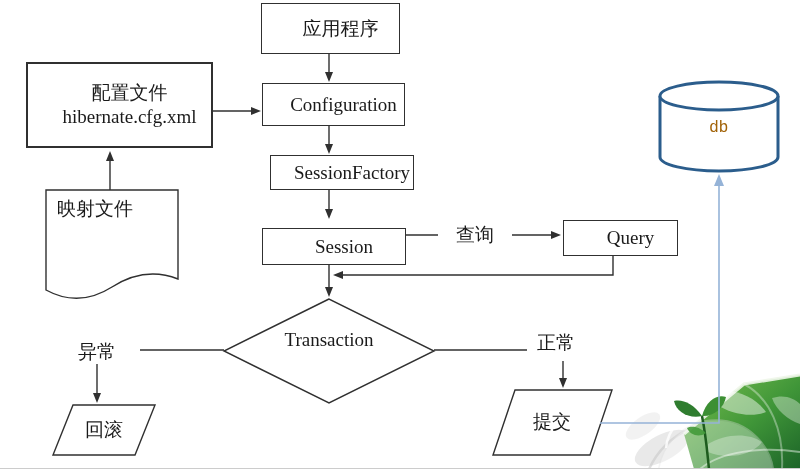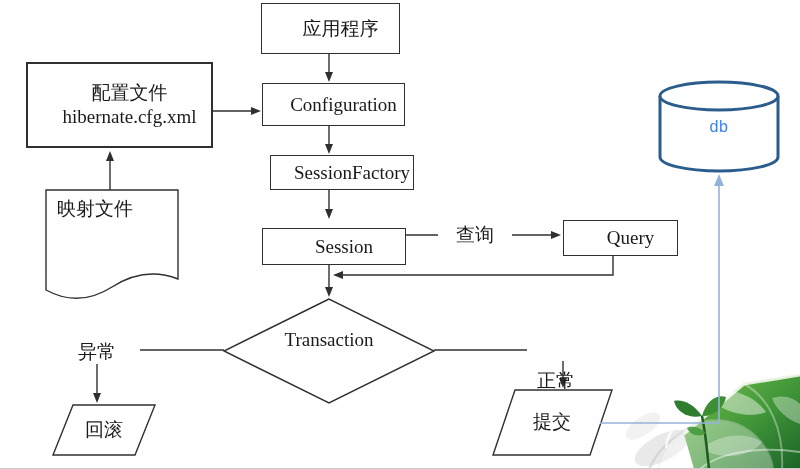--- a/index.html
+++ b/index.html
@@ -16,21 +16,21 @@
   }
   .node.thick{border-width:2px;}
   .lbl{
     position:absolute;display:flex;align-items:center;justify-content:center;
     font-size:19px;z-index:3;text-align:center;white-space:nowrap;
   }
   .lbl.on-line{background:#ffffff;padding:0 5px;}
   .lbl.left-align{justify-content:flex-start;text-align:left;}
   .db-label{
     font-family:"Liberation Sans","DejaVu Sans",sans-serif;
-    font-size:16px;color:#3b82f6;letter-spacing:.5px;
+    font-size:16px;color:#a16207;letter-spacing:.5px;
   }
   .two-line{display:flex;flex-direction:column;justify-content:center;}
   .bottom-edge{position:absolute;left:0;bottom:0;width:800px;height:1px;background:#cccccc;z-index:4;}
 </style>
 </head>
 <body>
 
 <div class="stage">
 
   <svg class="layer" width="800" height="469" viewBox="0 0 800 469">
@@ -142,16 +142,16 @@
   <div class="lbl" style="left:74px;top:418px;width:60px;height:24px;">回滚</div>
 
   <div class="lbl" style="left:522px;top:410px;width:60px;height:24px;">提交</div>
 
   <div class="lbl db-label" style="left:689px;top:115px;width:60px;height:24px;">db</div>
 
   <div class="lbl on-line" style="left:438px;top:223px;width:64px;height:24px;">查询</div>
 
   <div class="lbl" style="left:67px;top:340px;width:60px;height:24px;">异常</div>
 
-  <div class="lbl" style="left:526px;top:331px;width:60px;height:24px;margin-top:38px;">正常</div>
+  <div class="lbl" style="left:526px;top:331px;width:60px;height:24px;">正常</div>
 
   <div class="bottom-edge"></div>
 </div>
 
 </body></html>

